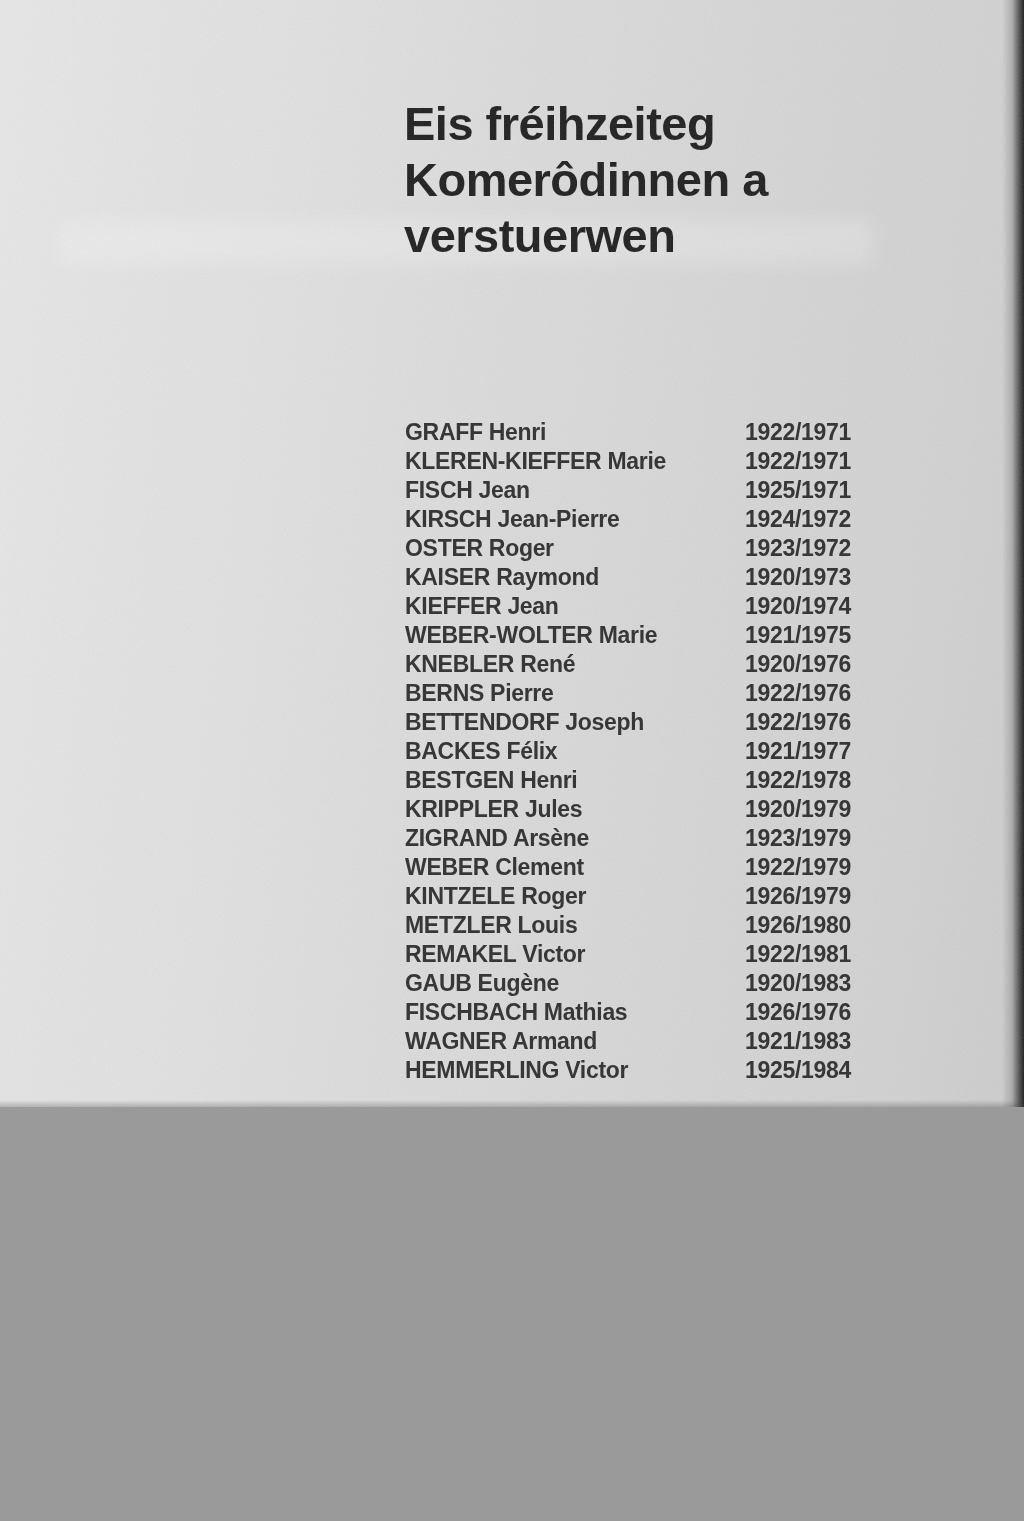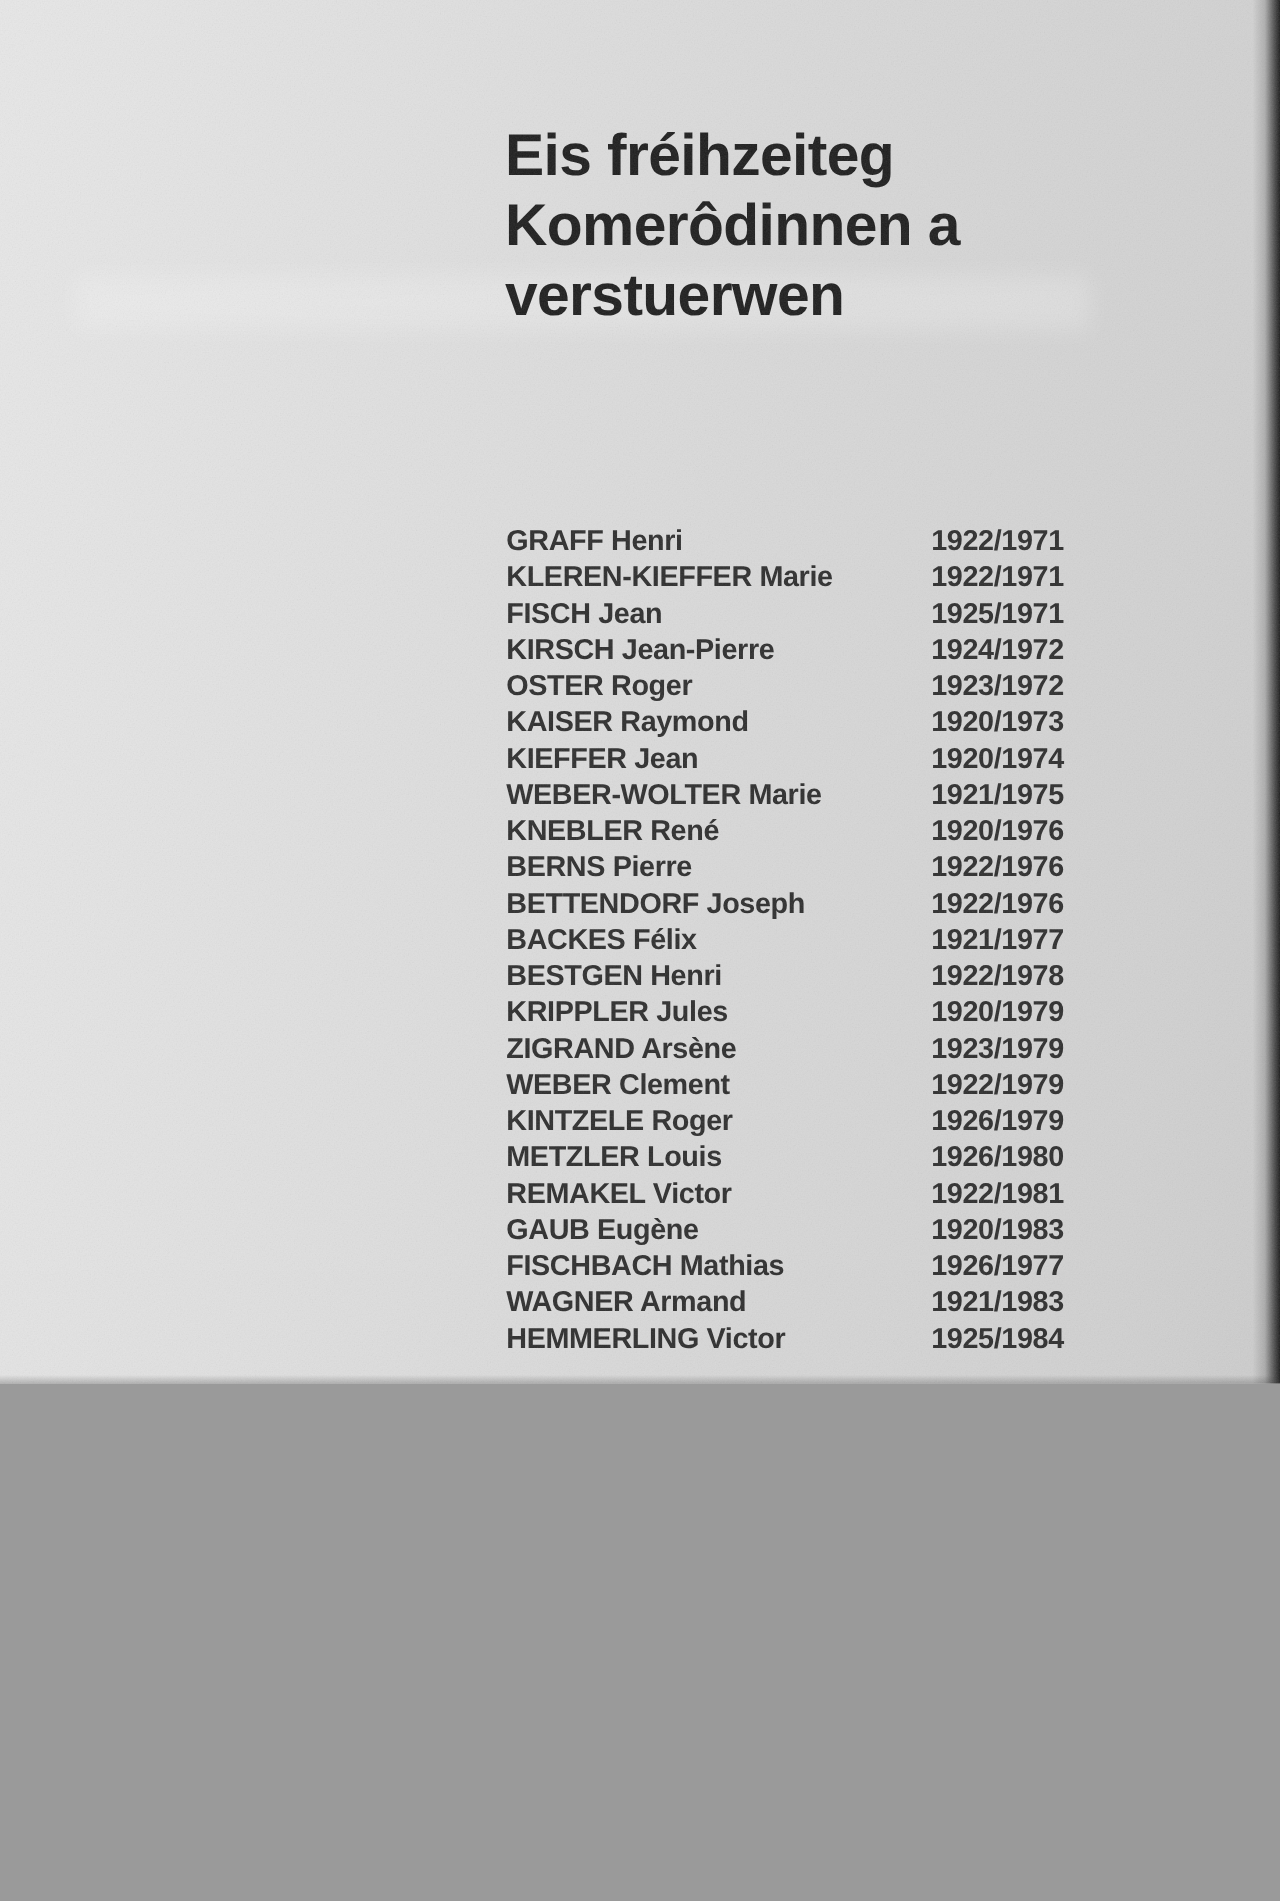--- a/index.html
+++ b/index.html
@@ -178,21 +178,21 @@
       <div class="row">
         <span class="name">REMAKEL Victor</span>
         <span class="years">1922/1981</span>
       </div>
       <div class="row">
         <span class="name">GAUB Eugène</span>
         <span class="years">1920/1983</span>
       </div>
       <div class="row">
         <span class="name">FISCHBACH Mathias</span>
-        <span class="years">1926/1977</span>
+        <span class="years">1926/1976</span>
       </div>
       <div class="row">
         <span class="name">WAGNER Armand</span>
         <span class="years">1921/1983</span>
       </div>
       <div class="row">
         <span class="name">HEMMERLING Victor</span>
         <span class="years">1925/1984</span>
       </div>
     </div>

